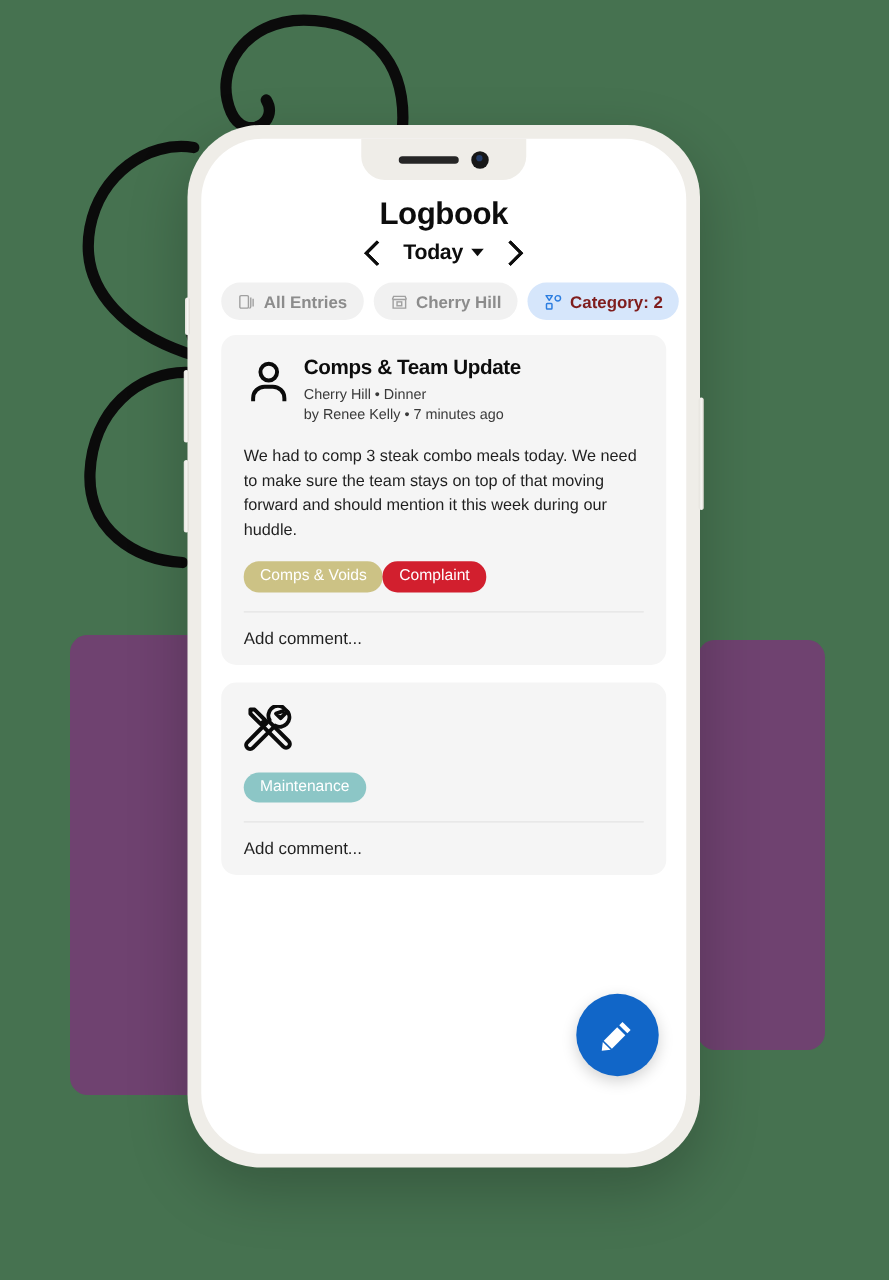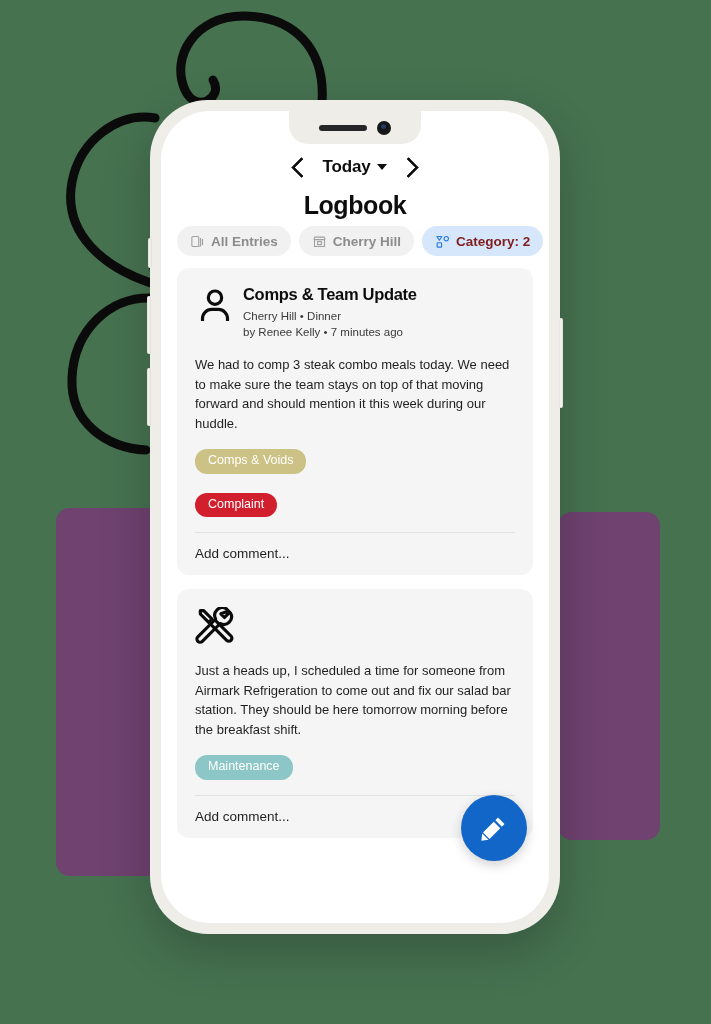--- a/index.html
+++ b/index.html
@@ -132,21 +132,21 @@
   .card-head-text { flex: 1; min-width: 0; }
   .card-title {
     font-size: 16.5px; font-weight: bold; color: #0D0D0D;
     letter-spacing: -.3px; line-height: 1.2; margin-bottom: 3px;
   }
   .card-meta { font-size: 11.5px; color: #3A3A3A; line-height: 1.45; }
   .card-body {
     font-size: 13px; color: #1F1F1F; line-height: 1.5;
     margin-bottom: 16px;
   }
-  .tags { display: flex; flex-direction: column; align-items: flex-start; gap: 19px; margin-bottom: 15px; }
+  .tags { display: flex; flex-direction: row; align-items: flex-start; gap: 0; margin-bottom: 15px; }
   .tag {
     display: inline-block;
     padding: 4px 13px 5px 13px;
     border-radius: 12px;
     font-size: 12.5px; color: #FFFFFF;
     line-height: 1.25;
     cursor: pointer;
   }
   .card-divider { height: 1px; background: #E3E3E3; margin-bottom: 13px; }
   .add-comment { font-size: 13.5px; color: #1F1F1F; cursor: pointer; }
@@ -196,30 +196,30 @@
 
   <div id="phone-screen">
 
     <div id="notch">
       <div id="notch-speaker"></div>
       <div id="notch-camera"></div>
     </div>
 
     <div id="app">
 
+      <div id="app-title">Logbook</div>
+
       <div id="date-nav">
         <div class="chev" id="chev-prev"></div>
         <div id="date-label-wrap">
           <span id="date-label">Today</span>
           <span id="caret-down"></span>
         </div>
         <div class="chev" id="chev-next"></div>
       </div>
-
-      <div id="app-title">Logbook</div>
 
       <div id="filter-row">
 
         <div class="chip">
           <svg class="chip-icon" viewBox="0 0 24 24" fill="none" stroke="#A0A0A0" stroke-width="1.8">
             <rect x="3" y="4" width="11" height="16" rx="1.5"></rect>
             <path d="M17 6.5v11.5a2 2 0 0 1-2 2"></path>
             <path d="M20 8v10"></path>
           </svg>
           <span>All Entries</span>
@@ -270,21 +270,20 @@
 
         <div class="card">
           <div class="card-head">
             <svg class="card-icon" viewBox="0 0 24 24" fill="none" stroke="#0B0B0B" stroke-width="1.9" stroke-linejoin="round" stroke-linecap="round">
               <path d="M3.2 4.2l5 5 2-2-5-5H3.2z"></path>
               <path d="M10.2 11.2L19 20a1.8 1.8 0 0 0 2.6-2.6l-8.8-8.8"></path>
               <path d="M20.8 3.2l-3.1 3.1M17.7 6.3l-2.2-2.2 3-1.1"></path>
               <path d="M21.3 3.6a4.6 4.6 0 0 1-6.2 6.3L4.4 20.6a1.9 1.9 0 1 1-2.7-2.7L12.4 7.2A4.6 4.6 0 0 1 18.7 1z"></path>
             </svg>
           </div>
-          <div class="card-body">Just a heads up, I scheduled a time for someone from Airmark Refrigeration to come out and fix our salad bar station. They should be here tomorrow morning before the breakfast shift.</div>
           <div class="tags">
             <span class="tag" style="background:#8CC6C6">Maintenance</span>
           </div>
           <div class="card-divider"></div>
           <div class="add-comment">Add comment...</div>
         </div>
 
       </div>
 
       <div id="fab">

